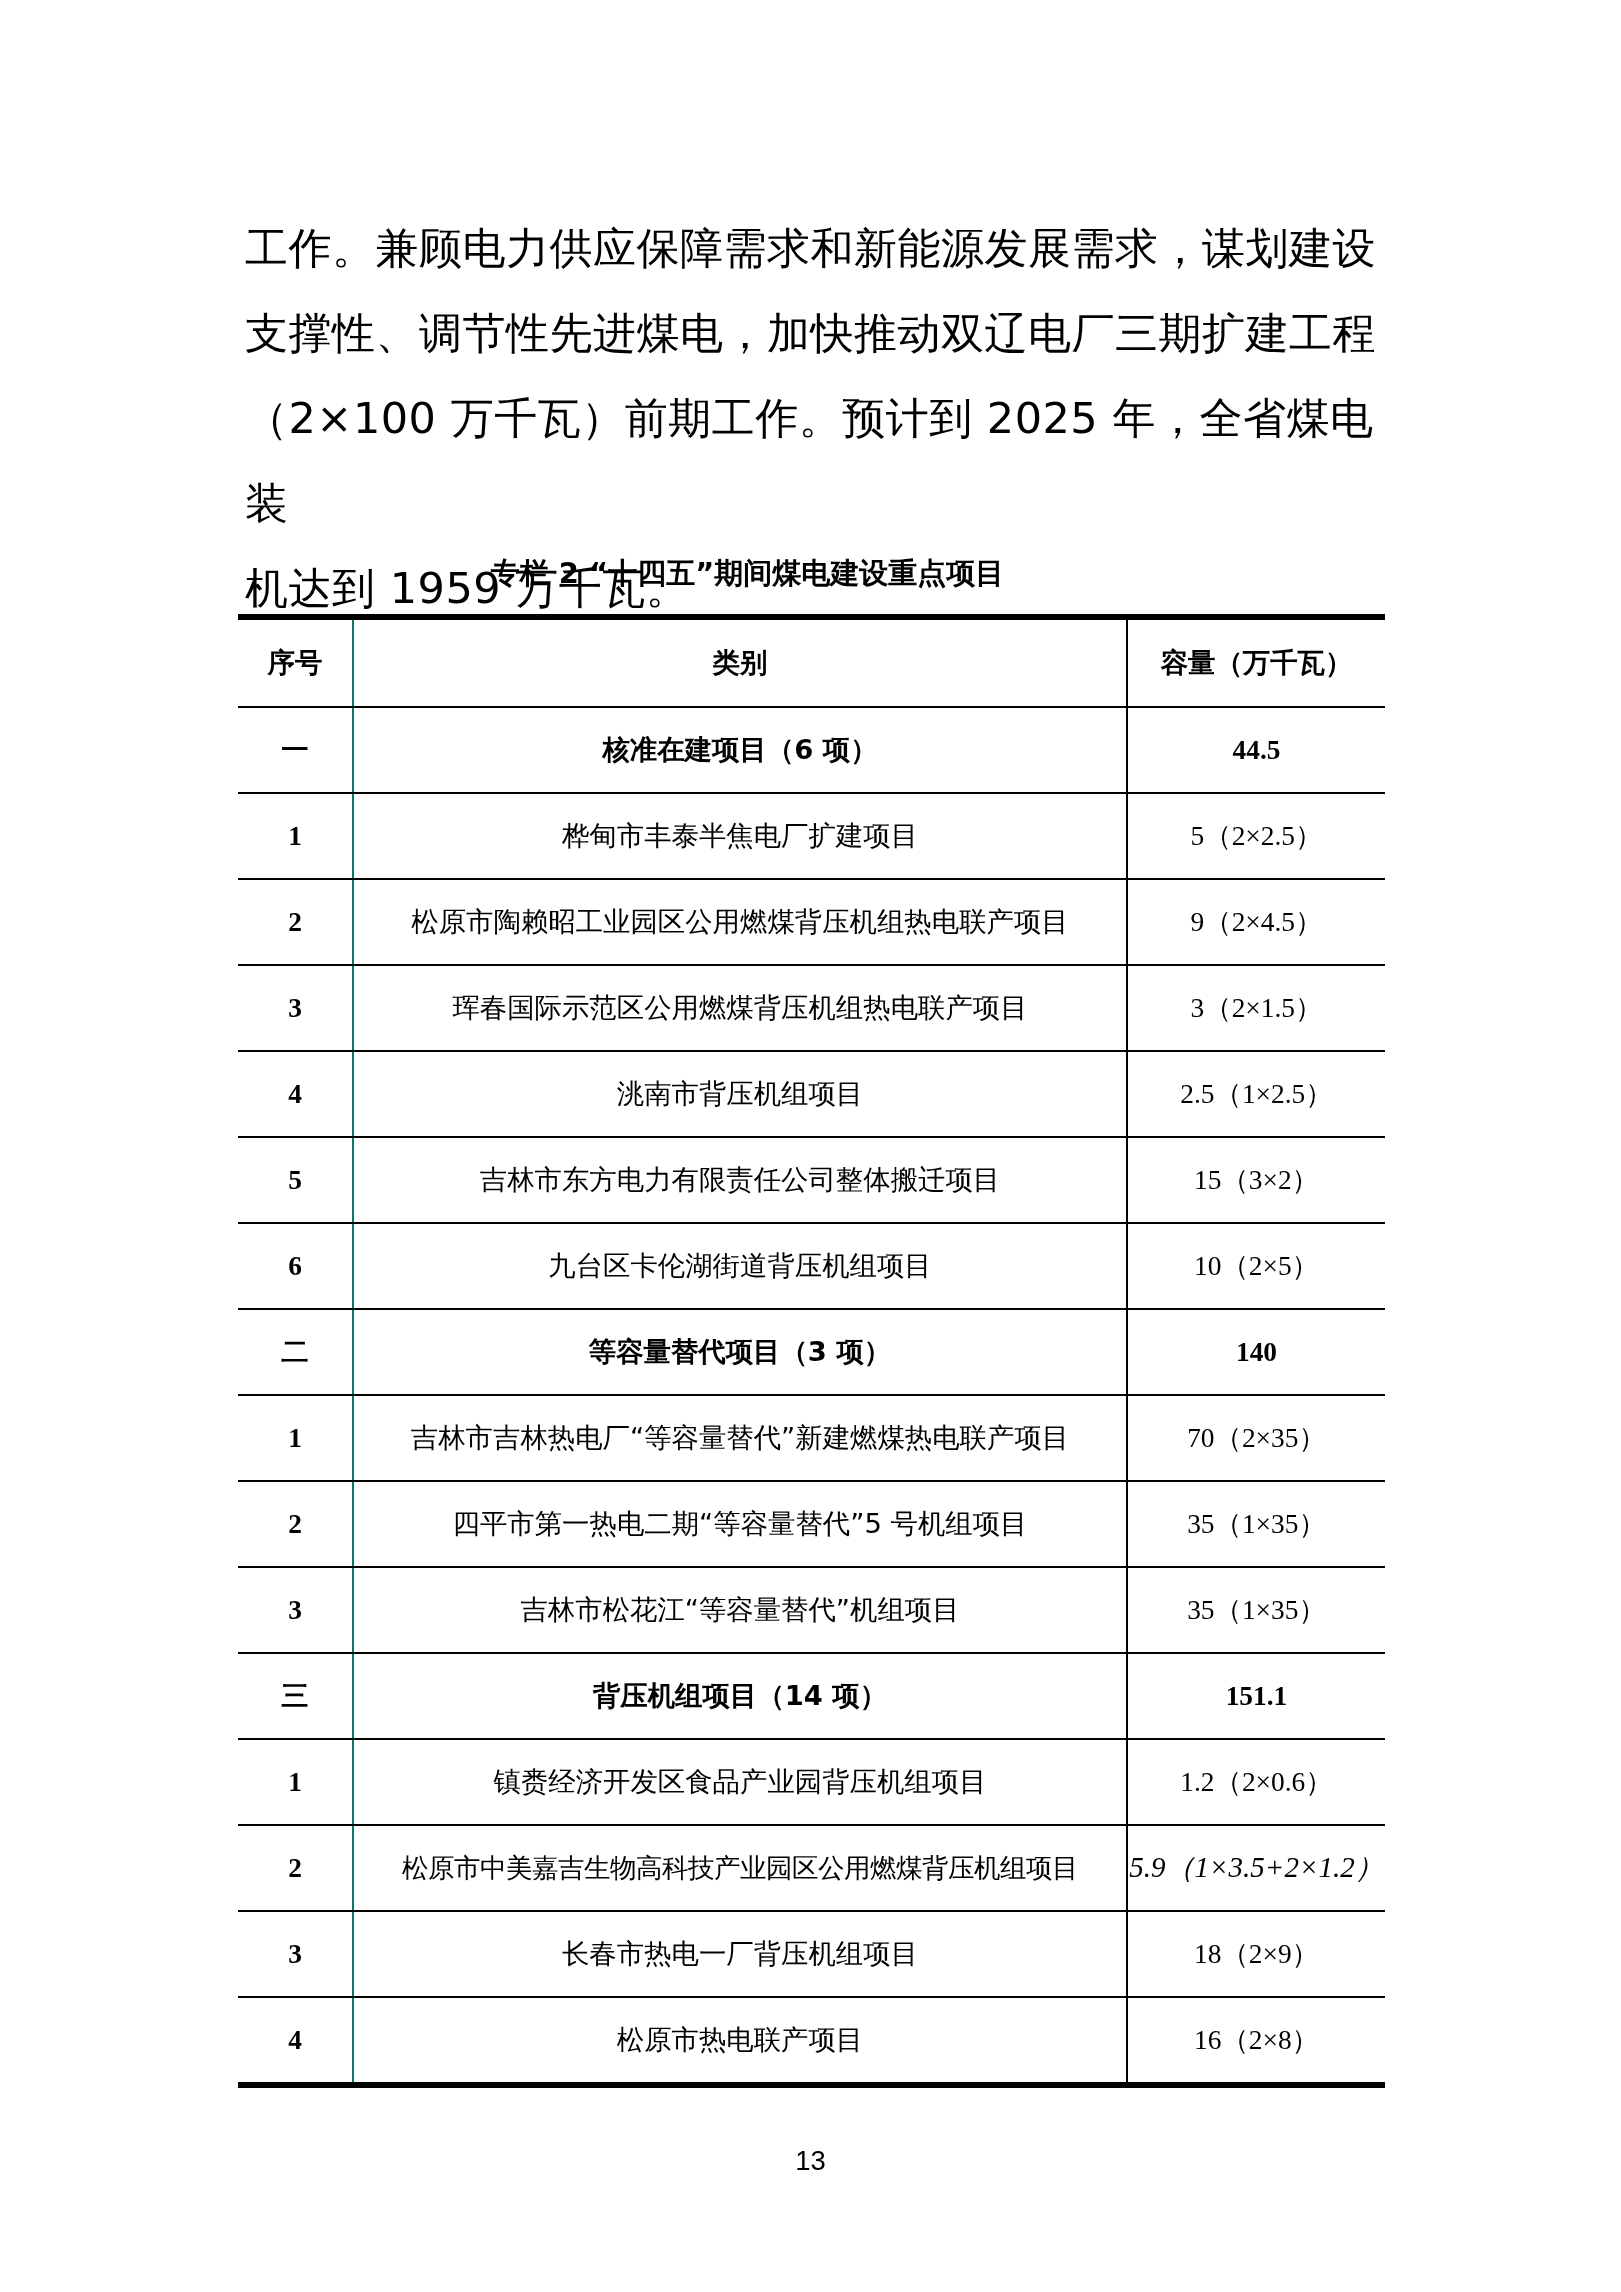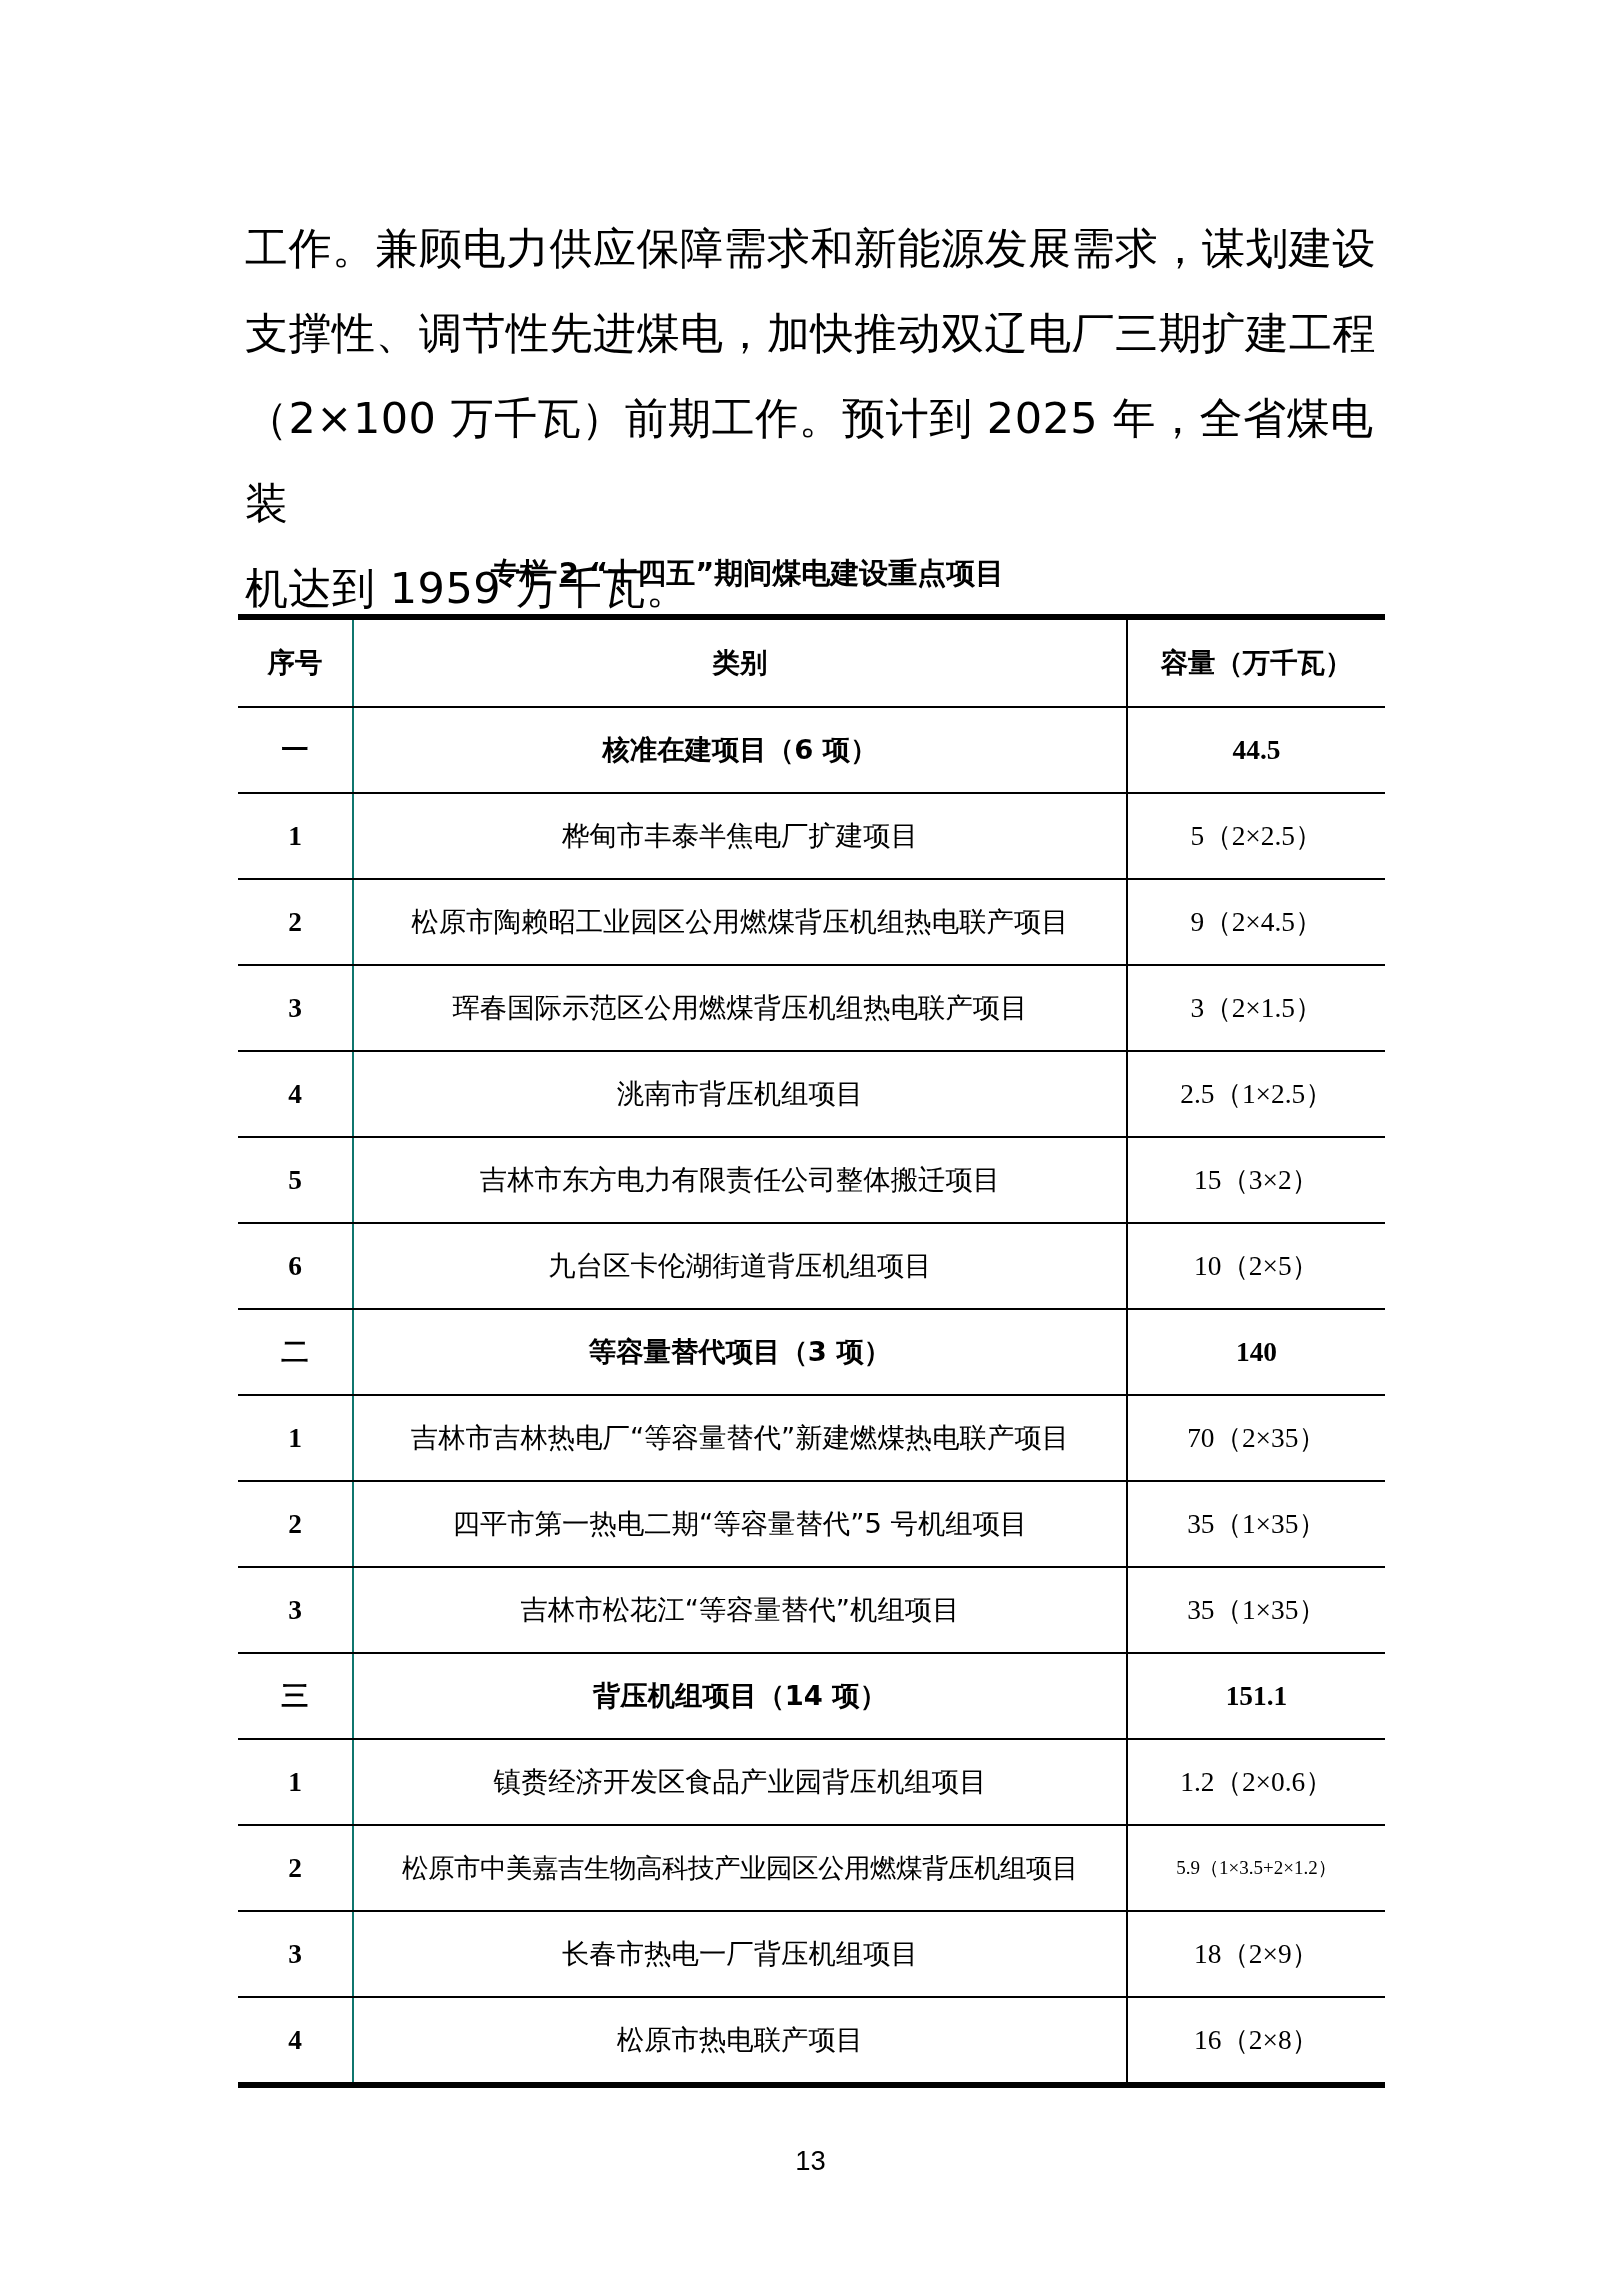--- a/index.html
+++ b/index.html
@@ -99,21 +99,21 @@
     <td class="c3 serif">151.1</td>
   </tr>
   <tr>
     <td class="c1 idx">1</td>
     <td class="c2">镇赉经济开发区食品产业园背压机组项目</td>
     <td class="c3 cap">1.2（2×0.6）</td>
   </tr>
   <tr>
     <td class="c1 idx">2</td>
     <td class="c2" style="font-size:26.5px;letter-spacing:-0.5px;">松原市中美嘉吉生物高科技产业园区公用燃煤背压机组项目</td>
-    <td class="c3 cap" style="font-size:19px;">5.9（1×3.5+2×1.2）</td>
+    <td class="c3 cap" style="font-size:29px;font-style:italic;">5.9（1×3.5+2×1.2）</td>
   </tr>
   <tr>
     <td class="c1 idx">3</td>
     <td class="c2">长春市热电一厂背压机组项目</td>
     <td class="c3 cap">18（2×9）</td>
   </tr>
   <tr>
     <td class="c1 idx">4</td>
     <td class="c2">松原市热电联产项目</td>
     <td class="c3 cap">16（2×8）</td>

